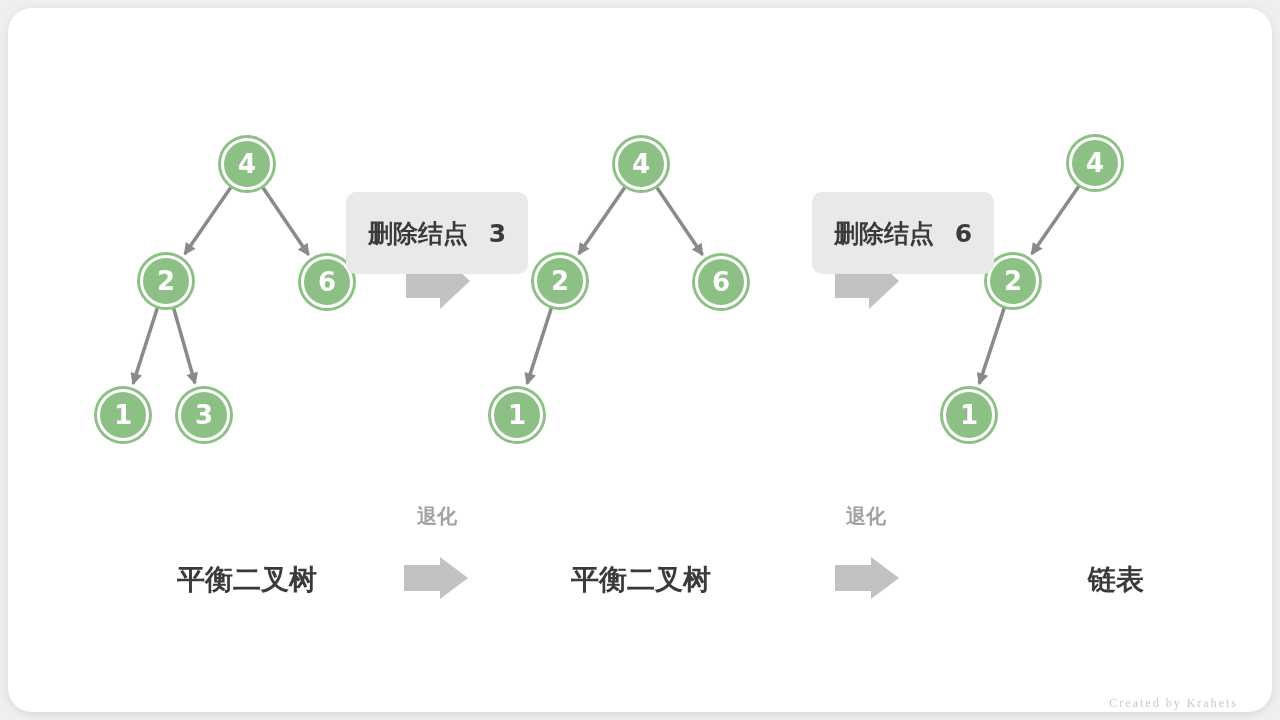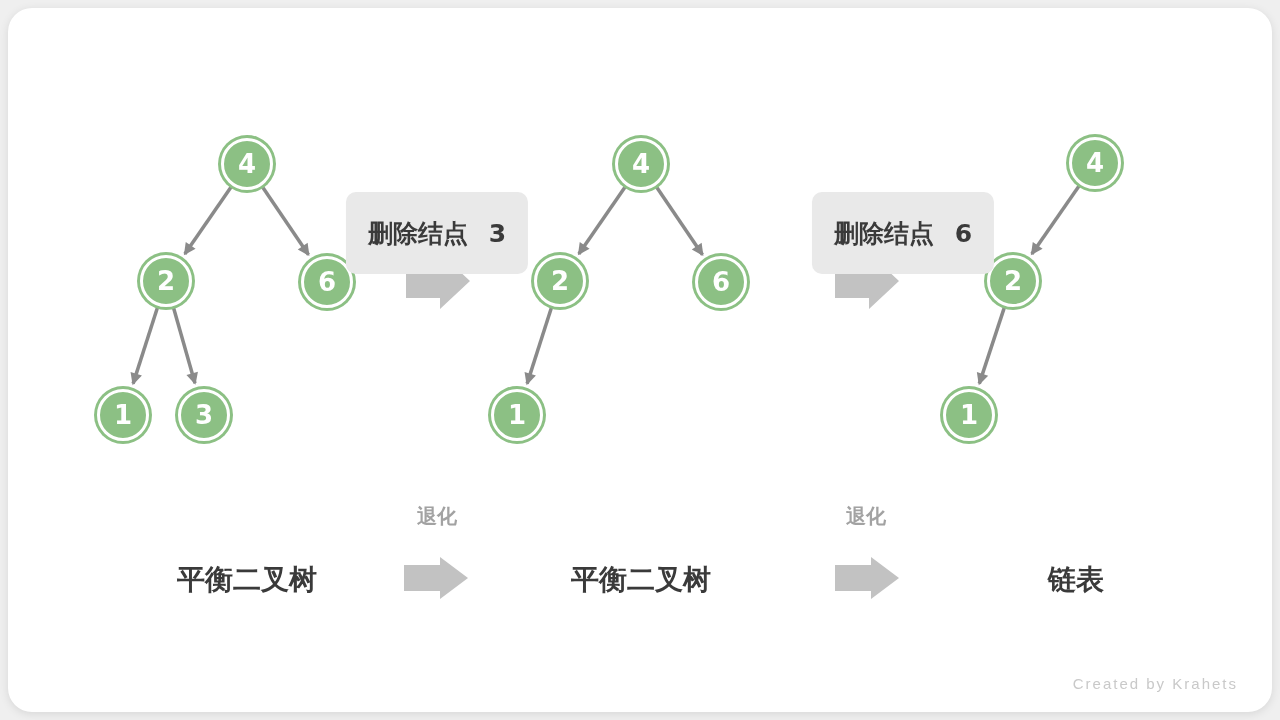--- a/index.html
+++ b/index.html
@@ -53,23 +53,23 @@
   }
   .caption{
     position:absolute;
     transform:translateX(-50%);
     color:var(--caption-text,#3a3a3a);
     font-size:28px;font-weight:bold;
     white-space:nowrap;
   }
   .watermark{
     position:absolute;
-    right:42px;top:675px;
-    font-family:Liberation Sans, sans-serif;
-    font-size:15px;
+    right:42px;top:696px;
+    font-family:Liberation Serif, serif;
+    font-size:12px;
     letter-spacing:2px;
     color:var(--watermark-text,#c9c9c9);
     white-space:nowrap;
   }
 </style>
 </head>
 <body>
 
 <div class="frame">
   <div class="card"></div>
@@ -117,17 +117,17 @@
       </div>
 
     <div class="op-label" style="left:437px;">删除结点 3</div>
     <div class="op-label" style="left:867px;margin-left:36px;">删除结点 6</div>
 
     <div class="degrade-label" style="left:437px;top:503px;">退化</div>
     <div class="degrade-label" style="left:866px;top:503px;">退化</div>
 
     <div class="caption" style="left:247px;top:561px;">平衡二叉树</div>
     <div class="caption" style="left:641px;top:561px;">平衡二叉树</div>
-    <div class="caption" style="left:1076px;top:561px;">链表</div>
+    <div class="caption" style="left:1116px;top:561px;">链表</div>
 
     <div class="watermark">Created by Krahets</div>
   </div>
 </div>
 
 </body></html>

